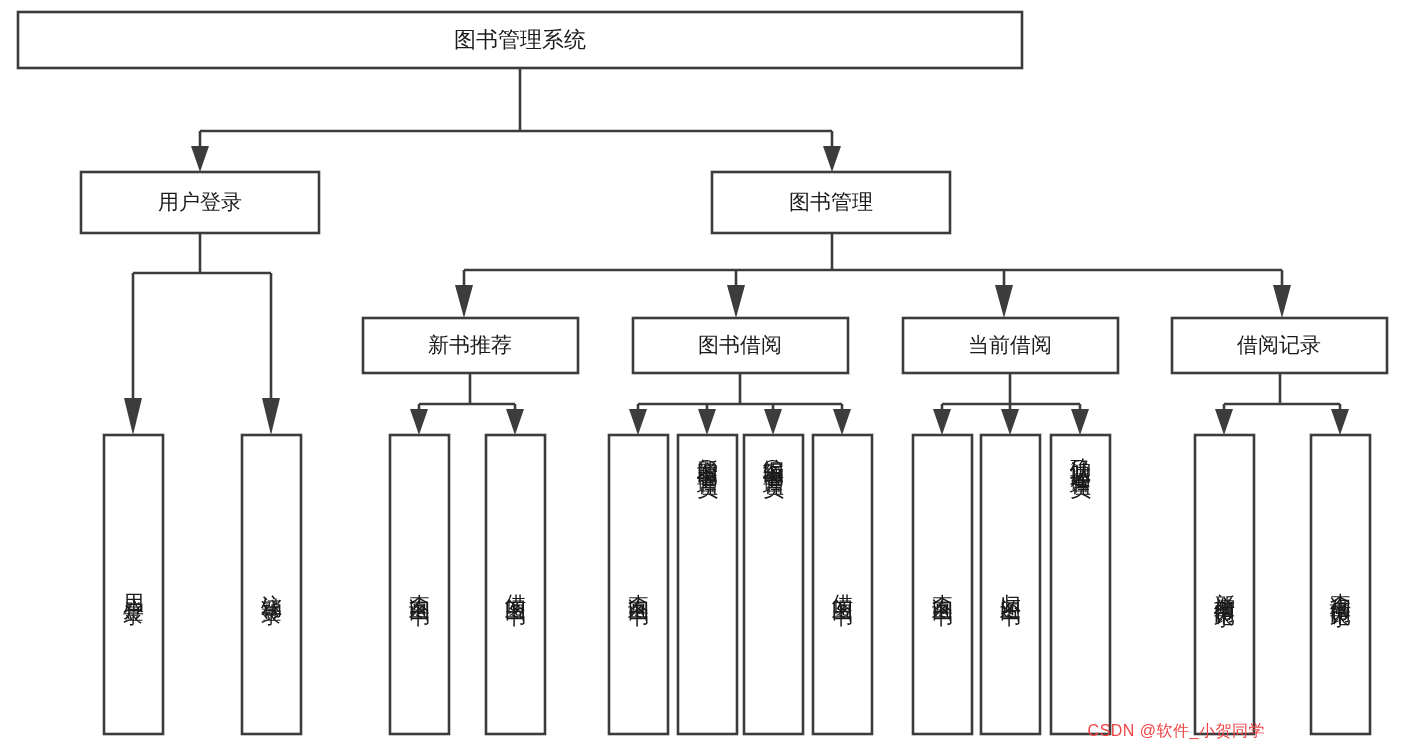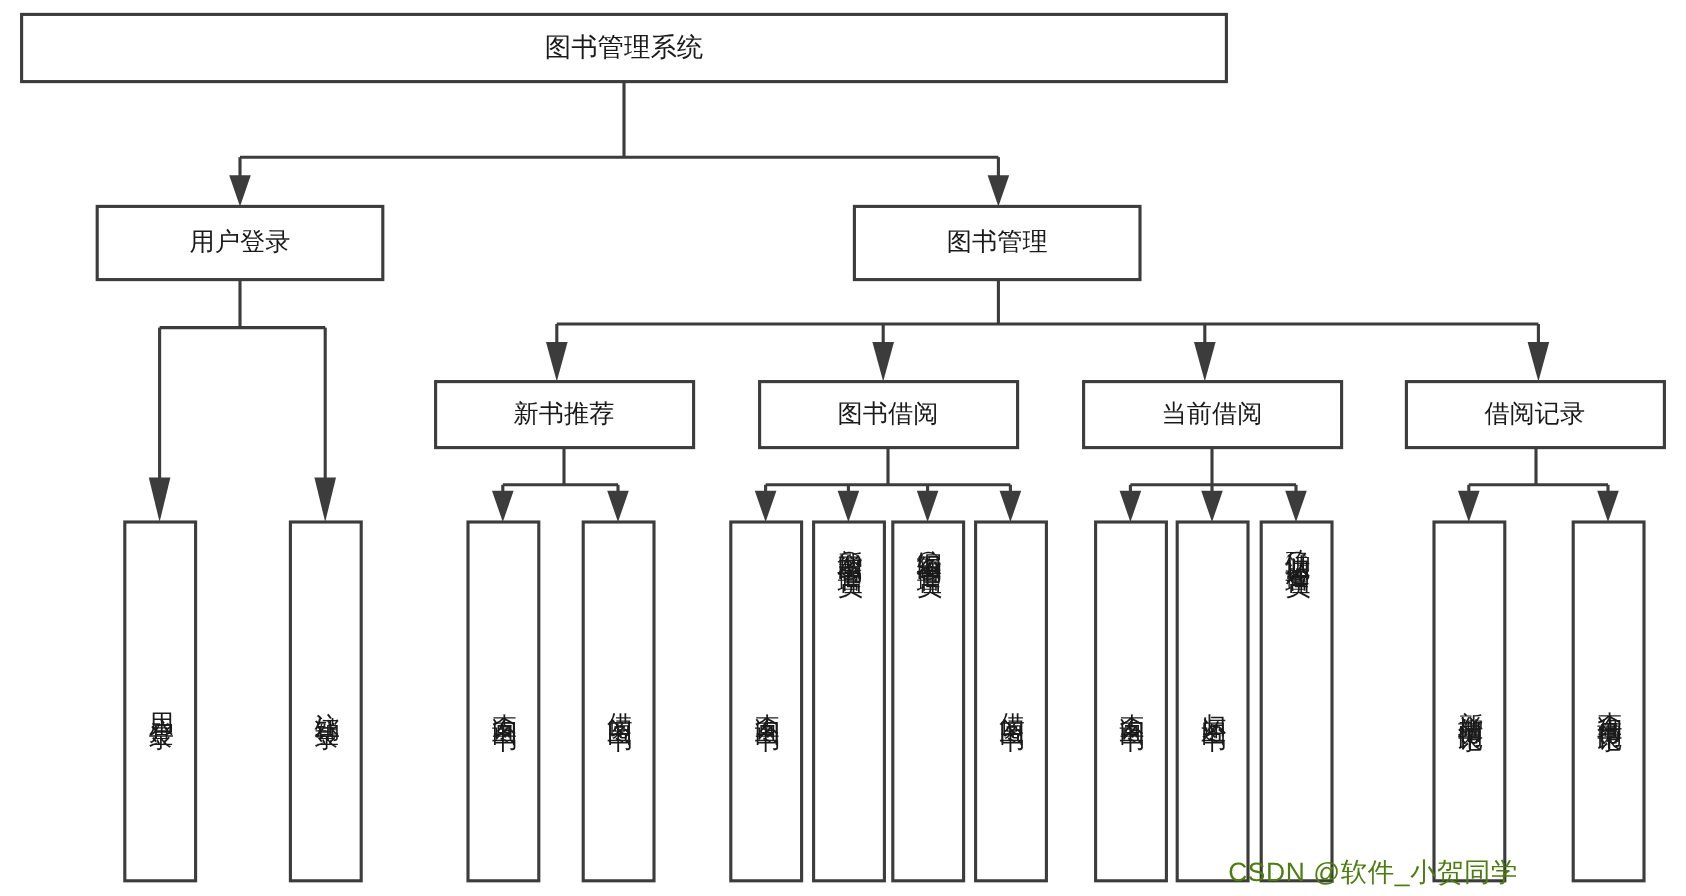--- a/index.html
+++ b/index.html
@@ -54,22 +54,22 @@
   }
   .arrowhead {
     fill: #3c3c3c;
     stroke: none;
   }
   .watermark {
     position: absolute;
     right: 8px;
     bottom: 5px;
     font-family: "Liberation Sans", "DejaVu Sans", sans-serif;
-    font-size: 22px;
-    color: #4d7c0f;
+    font-size: 16px;
+    color: #ef4444;
     white-space: nowrap;
     letter-spacing: 0.5px;
   }
 </style>
 </head>
 <body>
 
 <div id="diagram-root">
   <svg class="diagram" viewBox="0 0 1405 747" xmlns="http://www.w3.org/2000/svg">
 

